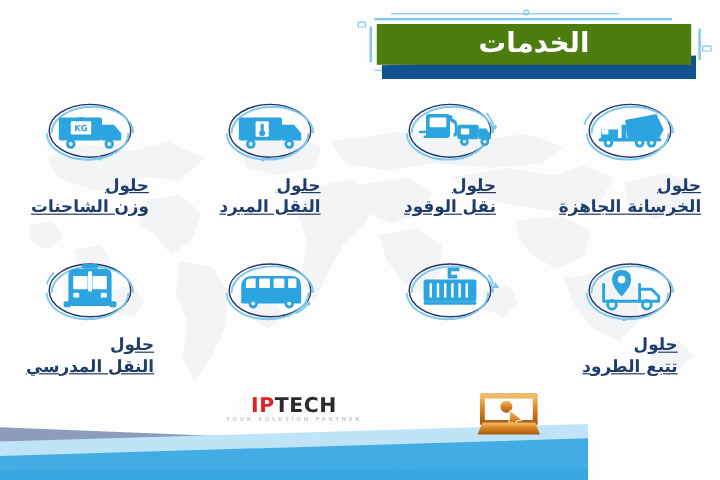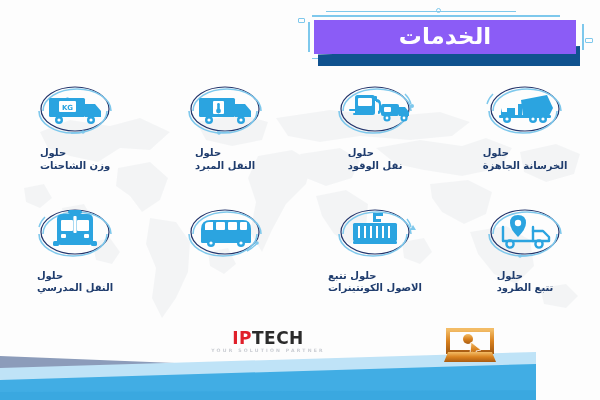--- a/index.html
+++ b/index.html
@@ -37,21 +37,21 @@
     position:absolute;
     left:22px;top:40px;
     width:262px;height:20px;
     background:#10528f;
     clip-path:polygon(0 42%, 100% 0, 100% 100%, 0 100%);
   }
   .banner-main{
     position:absolute;
     left:18px;top:14px;
     width:262px;height:34px;
-    background:#8b5cf6;
+    background:#4d7c0f;
     display:flex;align-items:center;justify-content:center;
   }
   .banner-title{
     color:#ffffff;
     font-size:23px;
     font-weight:bold;
     letter-spacing:1px;
     line-height:1;
     transform:translateY(-1px);
     white-space:nowrap;
@@ -87,34 +87,35 @@
     align-items:center;
   }
   .badge{
     position:relative;
     width:96px;height:62px;
     display:flex;align-items:center;justify-content:center;
   }
   .badge svg{display:block;}
   .cap{
     margin-top:7px;
-    text-align:left;
+    text-align:right;
     color:#1f3c6d;
-    font-size:10px;
+    font-size:14px;
     font-weight:bold;
     line-height:1.28;
     white-space:pre-line;
     direction:rtl;
+    text-decoration:underline;
   }
 
   
   .footer{
     position:absolute;
     left:0;bottom:0;
-    width:536px;height:72px;
+    width:490px;height:72px;
     overflow:hidden;
   }
   .logo{
     position:absolute;
     left:0;right:0;bottom:46px;
     text-align:center;
     line-height:1;
   }
   .logo .ip{color:#e0202a;font-size:17px;font-weight:bold;letter-spacing:.5px;}
   .logo .tech{color:#2b2b2b;font-size:17px;font-weight:bold;letter-spacing:.5px;}
@@ -352,22 +353,20 @@
               <line x1="32" y1="25" x2="32" y2="37"></line>
               <line x1="38" y1="25" x2="38" y2="37"></line>
               <line x1="44" y1="25" x2="44" y2="37"></line>
               <line x1="50" y1="25" x2="50" y2="37"></line>
               <line x1="56" y1="25" x2="56" y2="37"></line>
               <line x1="62" y1="25" x2="62" y2="37"></line>
             </g>
             <rect x="26" y="40" width="44" height="3" rx="1.2" fill="#2ba4e0"></rect>
           </svg>
         </div>
-        <div class="cap">حلول تتبع
-الاصول الكونتينرات</div>
       </div>
 
       <div class="cell">
         <div class="badge">
           <svg width="96" height="62" viewBox="0 0 96 62">
             <ellipse cx="48" cy="31" rx="34" ry="22" fill="none" stroke="#24356b" stroke-width="1.2"></ellipse>
             <path d="M14 31 A34 22 0 0 1 48 9 A34 22 0 0 1 82 31" fill="none" stroke="#7ec8ec" stroke-width="1.6" transform="translate(2,2)"></path>
             <path d="M82 31 A34 22 0 0 1 48 53 A34 22 0 0 1 14 31" fill="none" stroke="#7ec8ec" stroke-width="1.6" transform="translate(-2,2)"></path>
             <path d="M80 42 A34 22 0 0 1 70 50" fill="none" stroke="#7ec8ec" stroke-width="1.4"></path>
             <circle cx="80" cy="42" r="1.8" fill="#7ec8ec"></circle>

